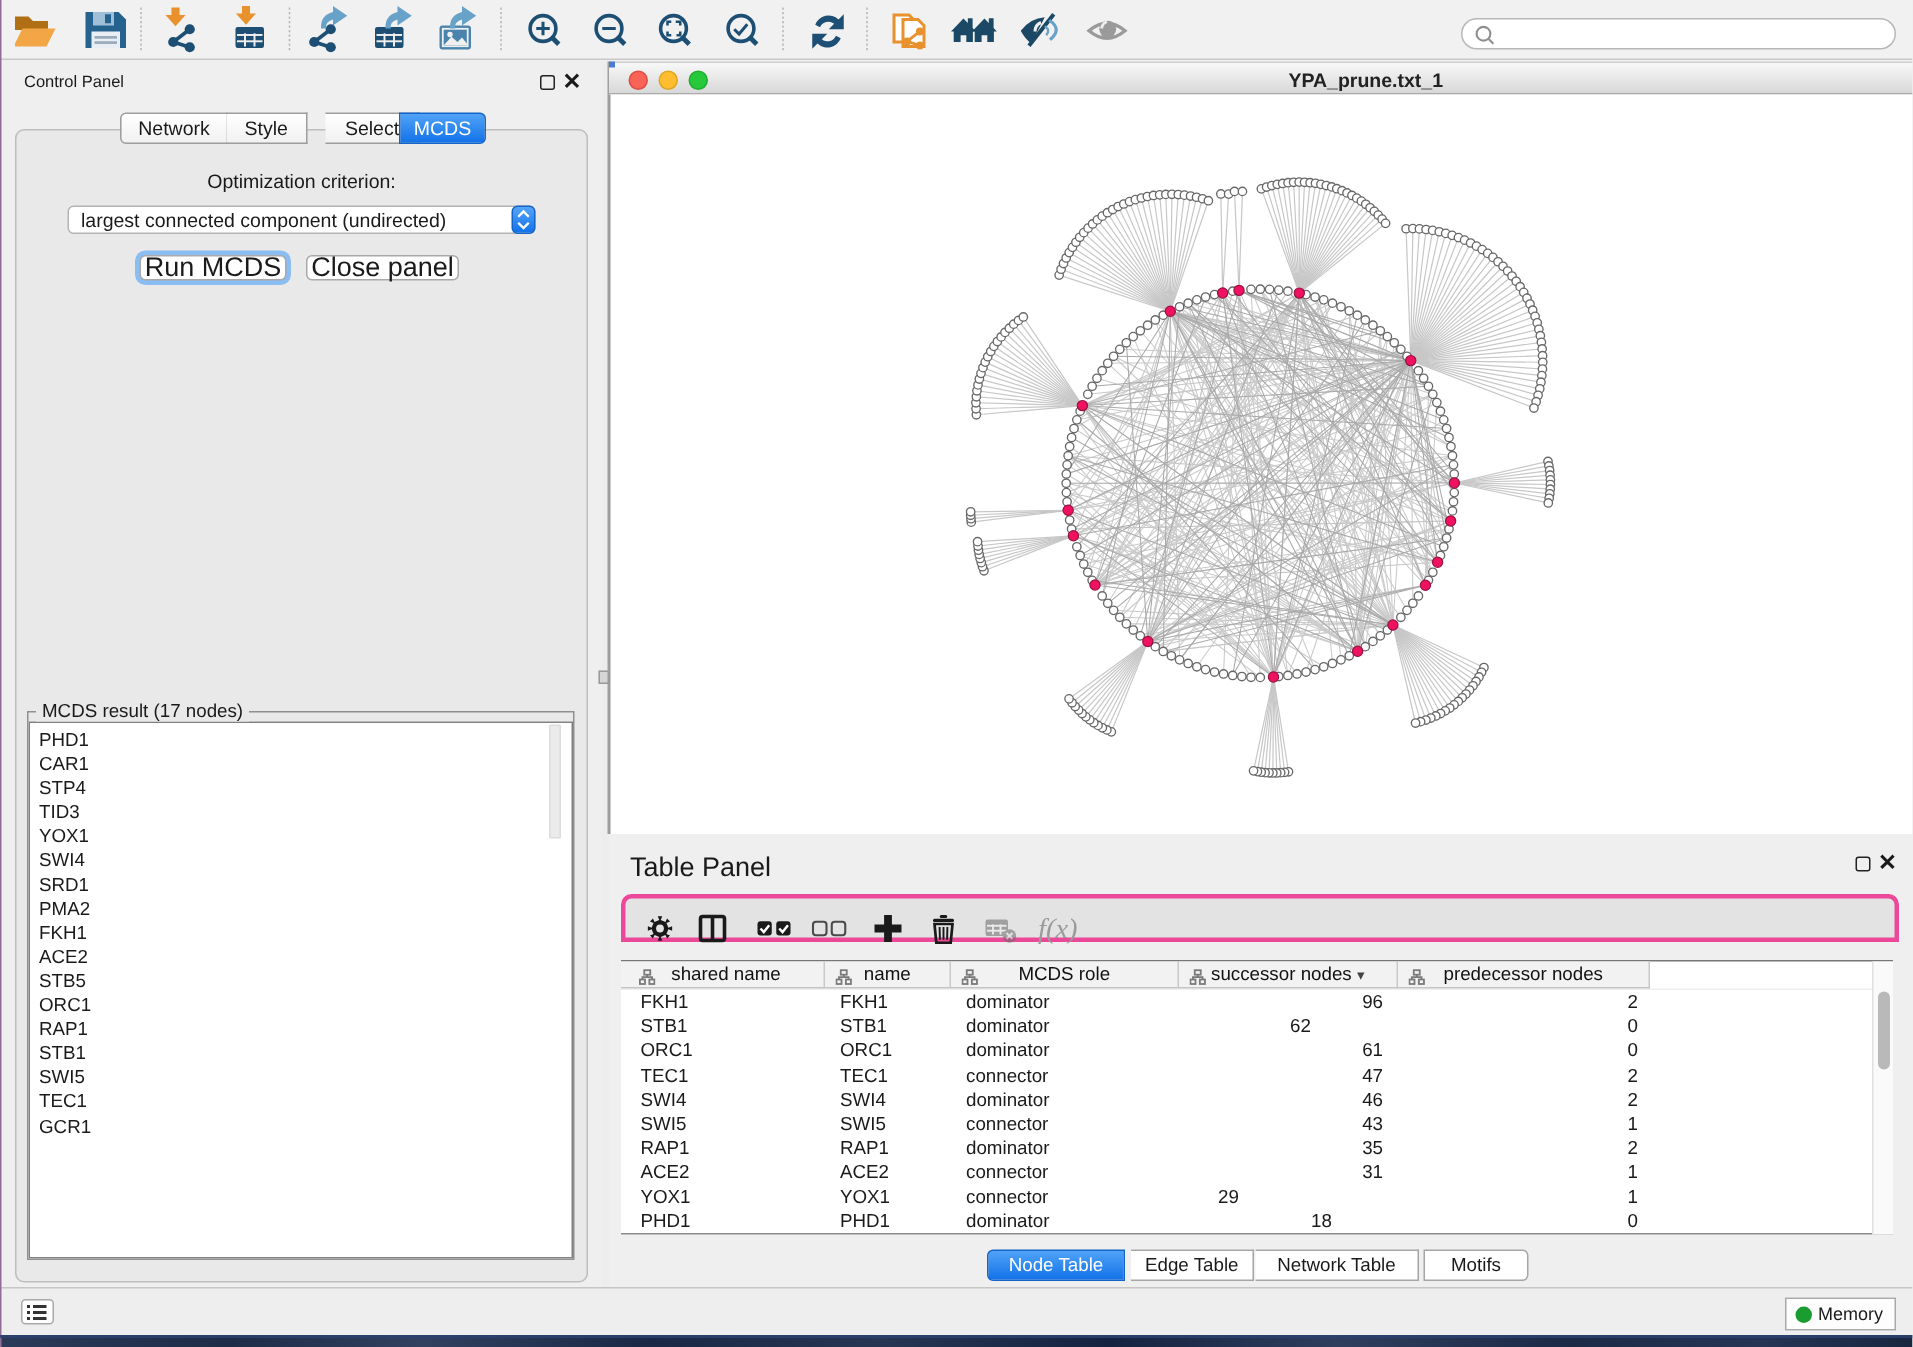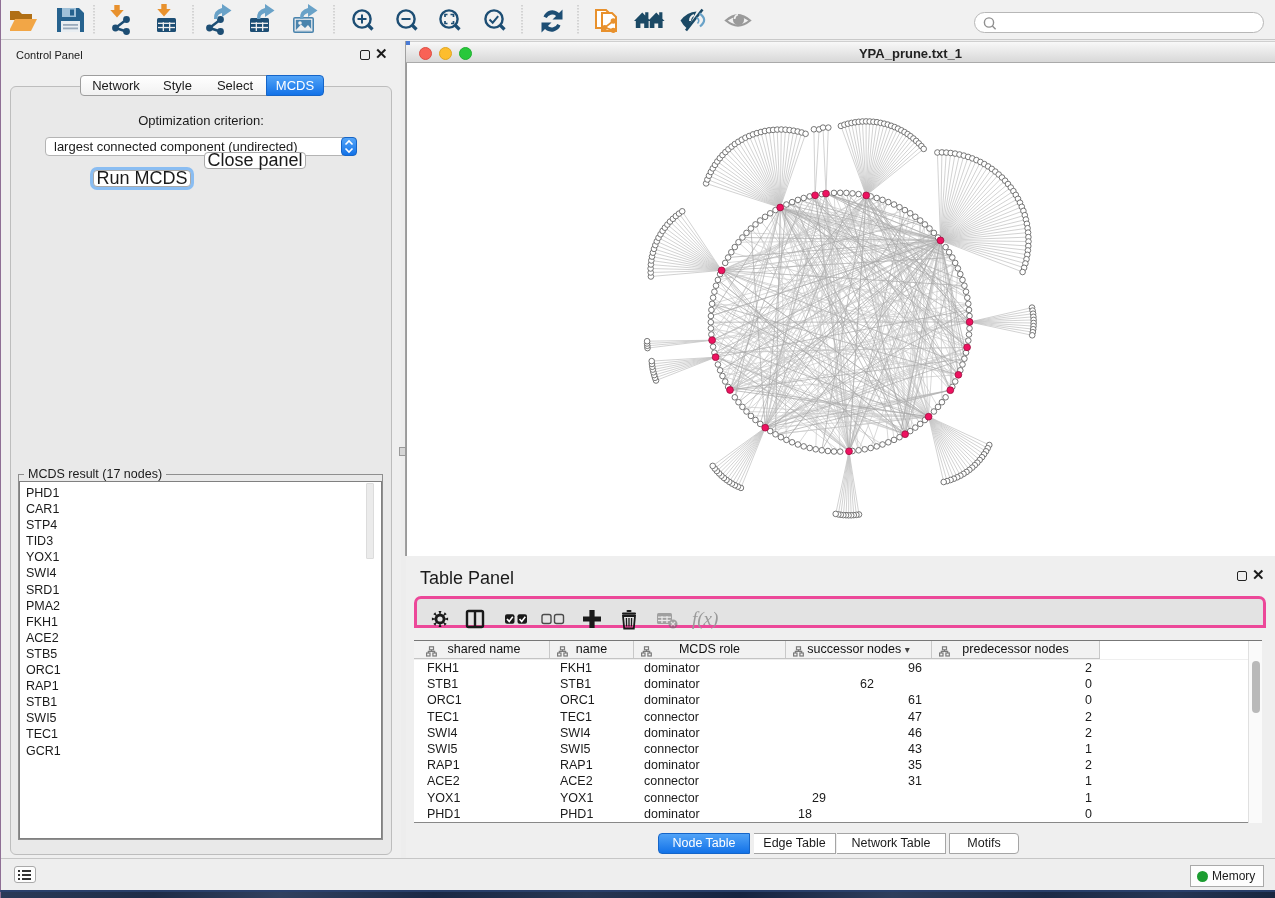--- a/index.html
+++ b/index.html
@@ -15,21 +15,21 @@
 #cp-title{left:16px;top:49px;font-size:11px}
 .winbtn-sq{width:10px;height:10px;border:1.5px solid #222;border-radius:2px}
 #cp-content{left:10px;top:86px;width:382px;height:769px;background:#e9e9e9;border:1px solid #bdbdbd;border-radius:6px}
 .tab{position:absolute;top:75px;height:21px;background:linear-gradient(#fff,#f1f1f1);border:1px solid #9d9d9d;text-align:center;font-size:13px;line-height:19px;z-index:5}
 .tab.sel{background:linear-gradient(#51a3f7,#1272e8);color:#fff;border-color:#1565c8}
 #opt-label{left:10px;top:113px;width:382px;text-align:center;font-size:13px}
 #combo{left:45px;top:137px;width:312px;height:19px;background:#fff;border:1px solid #b4b4b4;border-radius:4px;font-size:13px;line-height:17px;padding-left:8px}
 #combo-btn{left:341px;top:137px;width:16px;height:19px;border-radius:4px;background:linear-gradient(#55a5f8,#1272e8);border:1px solid #1565c8}
 .btn{position:absolute;height:17px;background:#fff;border:1px solid #a9a9a9;border-radius:4px;font-size:18px;text-align:center;line-height:15px}
 #runbtn{left:93px;top:170px;width:98px;box-shadow:0 0 0 3px #8abdf2}
-#closebtn{left:204px;top:152px;width:102px}
+#closebtn{left:204px;top:170px;width:102px}
 #fieldset{left:18px;top:474px;width:365px;height:366px;border:1px solid #8f8f8f}
 #fieldset-label{left:24px;top:467px;background:#e9e9e9;padding:0 4px;font-size:12.5px}
 #mcds-list{left:19px;top:481px;width:363px;height:358px;background:#fff;border:1px solid #808080;font-size:12.5px;line-height:16.1px;padding:3px 0 0 6px}
 #mcds-scroll{left:366px;top:483px;width:8px;height:76px;background:#ebebeb;border:1px solid #dcdcdc;border-radius:1px}
 
 #vdiv{left:401px;top:41px;width:5px;height:817px;background:#ededed}
 #vdiv-line{left:405px;top:41px;width:1px;height:515px;background:#a0a0a0}
 #vdiv-handle{left:399px;top:447px;width:7px;height:9px;background:#d6d6d6;border:1px solid #9a9a9a}
 
 #net-titlebar{left:406px;top:41px;width:869px;height:22px;background:linear-gradient(#f8f8f8,#d8d8d8);border-bottom:1px solid #aaa;border-top:1px solid #cfcfcf}
@@ -165,21 +165,21 @@
         <circle cx="8" cy="8.5" r="4.6" fill="none" stroke="#8f8f8f" stroke-width="1.4"></circle>
         <line x1="11.4" y1="12" x2="14.6" y2="15.2" stroke="#8f8f8f" stroke-width="1.4"></line>
       </svg></div></div>
 <div class="abs" id="ledge"></div>
 <div class="abs" id="cp-title">Control Panel</div>
 <div class="abs winbtn-sq" style="left:360px;top:50px"></div>
 <div class="abs" style="left:375px;top:45px;font-size:15px;font-weight:900">✕</div>
 <div class="abs" id="cp-content"></div>
 <div class="abs tab" style="left:80px;width:72px;border-radius:4px 0 0 4px">Network</div>
 <div class="abs tab" style="left:151px;width:54px;border-left:none">Style</div>
-<div class="abs tab" style="left:204px;width:63px;border-left:none">Select</div>
+<div class="abs tab" style="left:217px;width:63px;border-left:none">Select</div>
 <div class="abs tab sel" style="left:266px;width:58px;border-radius:0 4px 4px 0">MCDS</div>
 <div class="abs" id="opt-label">Optimization criterion:</div>
 <div class="abs" id="combo">largest connected component (undirected)</div>
 <div class="abs" id="combo-btn"><svg width="14" height="17" viewBox="0 0 14 17">
       <path d="M3.5 6.5 L7 3 L10.5 6.5" fill="none" stroke="#fff" stroke-width="1.6"></path>
       <path d="M3.5 10.5 L7 14 L10.5 10.5" fill="none" stroke="#fff" stroke-width="1.6"></path>
     </svg></div>
 <div class="abs btn" id="runbtn">Run MCDS</div>
 <div class="abs btn" id="closebtn">Close panel</div>
 <div class="abs" id="fieldset"></div>
@@ -1132,21 +1132,21 @@
       <span class="td" style="left:13px">YOX1</span>
       <span class="td" style="left:146px">YOX1</span>
       <span class="td" style="left:230px">connector</span>
       <span class="td" style="left:398px;width:110px;text-align:left">29</span>
       <span class="td" style="left:568px;width:110px;text-align:right">1</span>
     </div>
     <div class="tr" style="top:145.8px">
       <span class="td" style="left:13px">PHD1</span>
       <span class="td" style="left:146px">PHD1</span>
       <span class="td" style="left:230px">dominator</span>
-      <span class="td" style="left:384px;width:110px;text-align:left">18</span>
+      <span class="td" style="left:412px;width:110px;text-align:center">18</span>
       <span class="td" style="left:568px;width:110px;text-align:right">0</span>
     </div>
   </div>
 <div class="abs" id="tbl-sb"></div>
 <div class="abs" id="tbl-thumb"></div>
 <div class="abs btab sel" style="left:658px;width:92px;border-radius:4px 0 0 4px">Node Table</div>
 <div class="abs btab" style="left:754px;width:82px;border-left:none">Edge Table</div>
 <div class="abs btab" style="left:837px;width:109px;border-left:none">Network Table</div>
 <div class="abs btab" style="left:949px;width:70px;border-radius:0 4px 4px 0">Motifs</div>
 <div class="abs" id="statusbar"></div>

